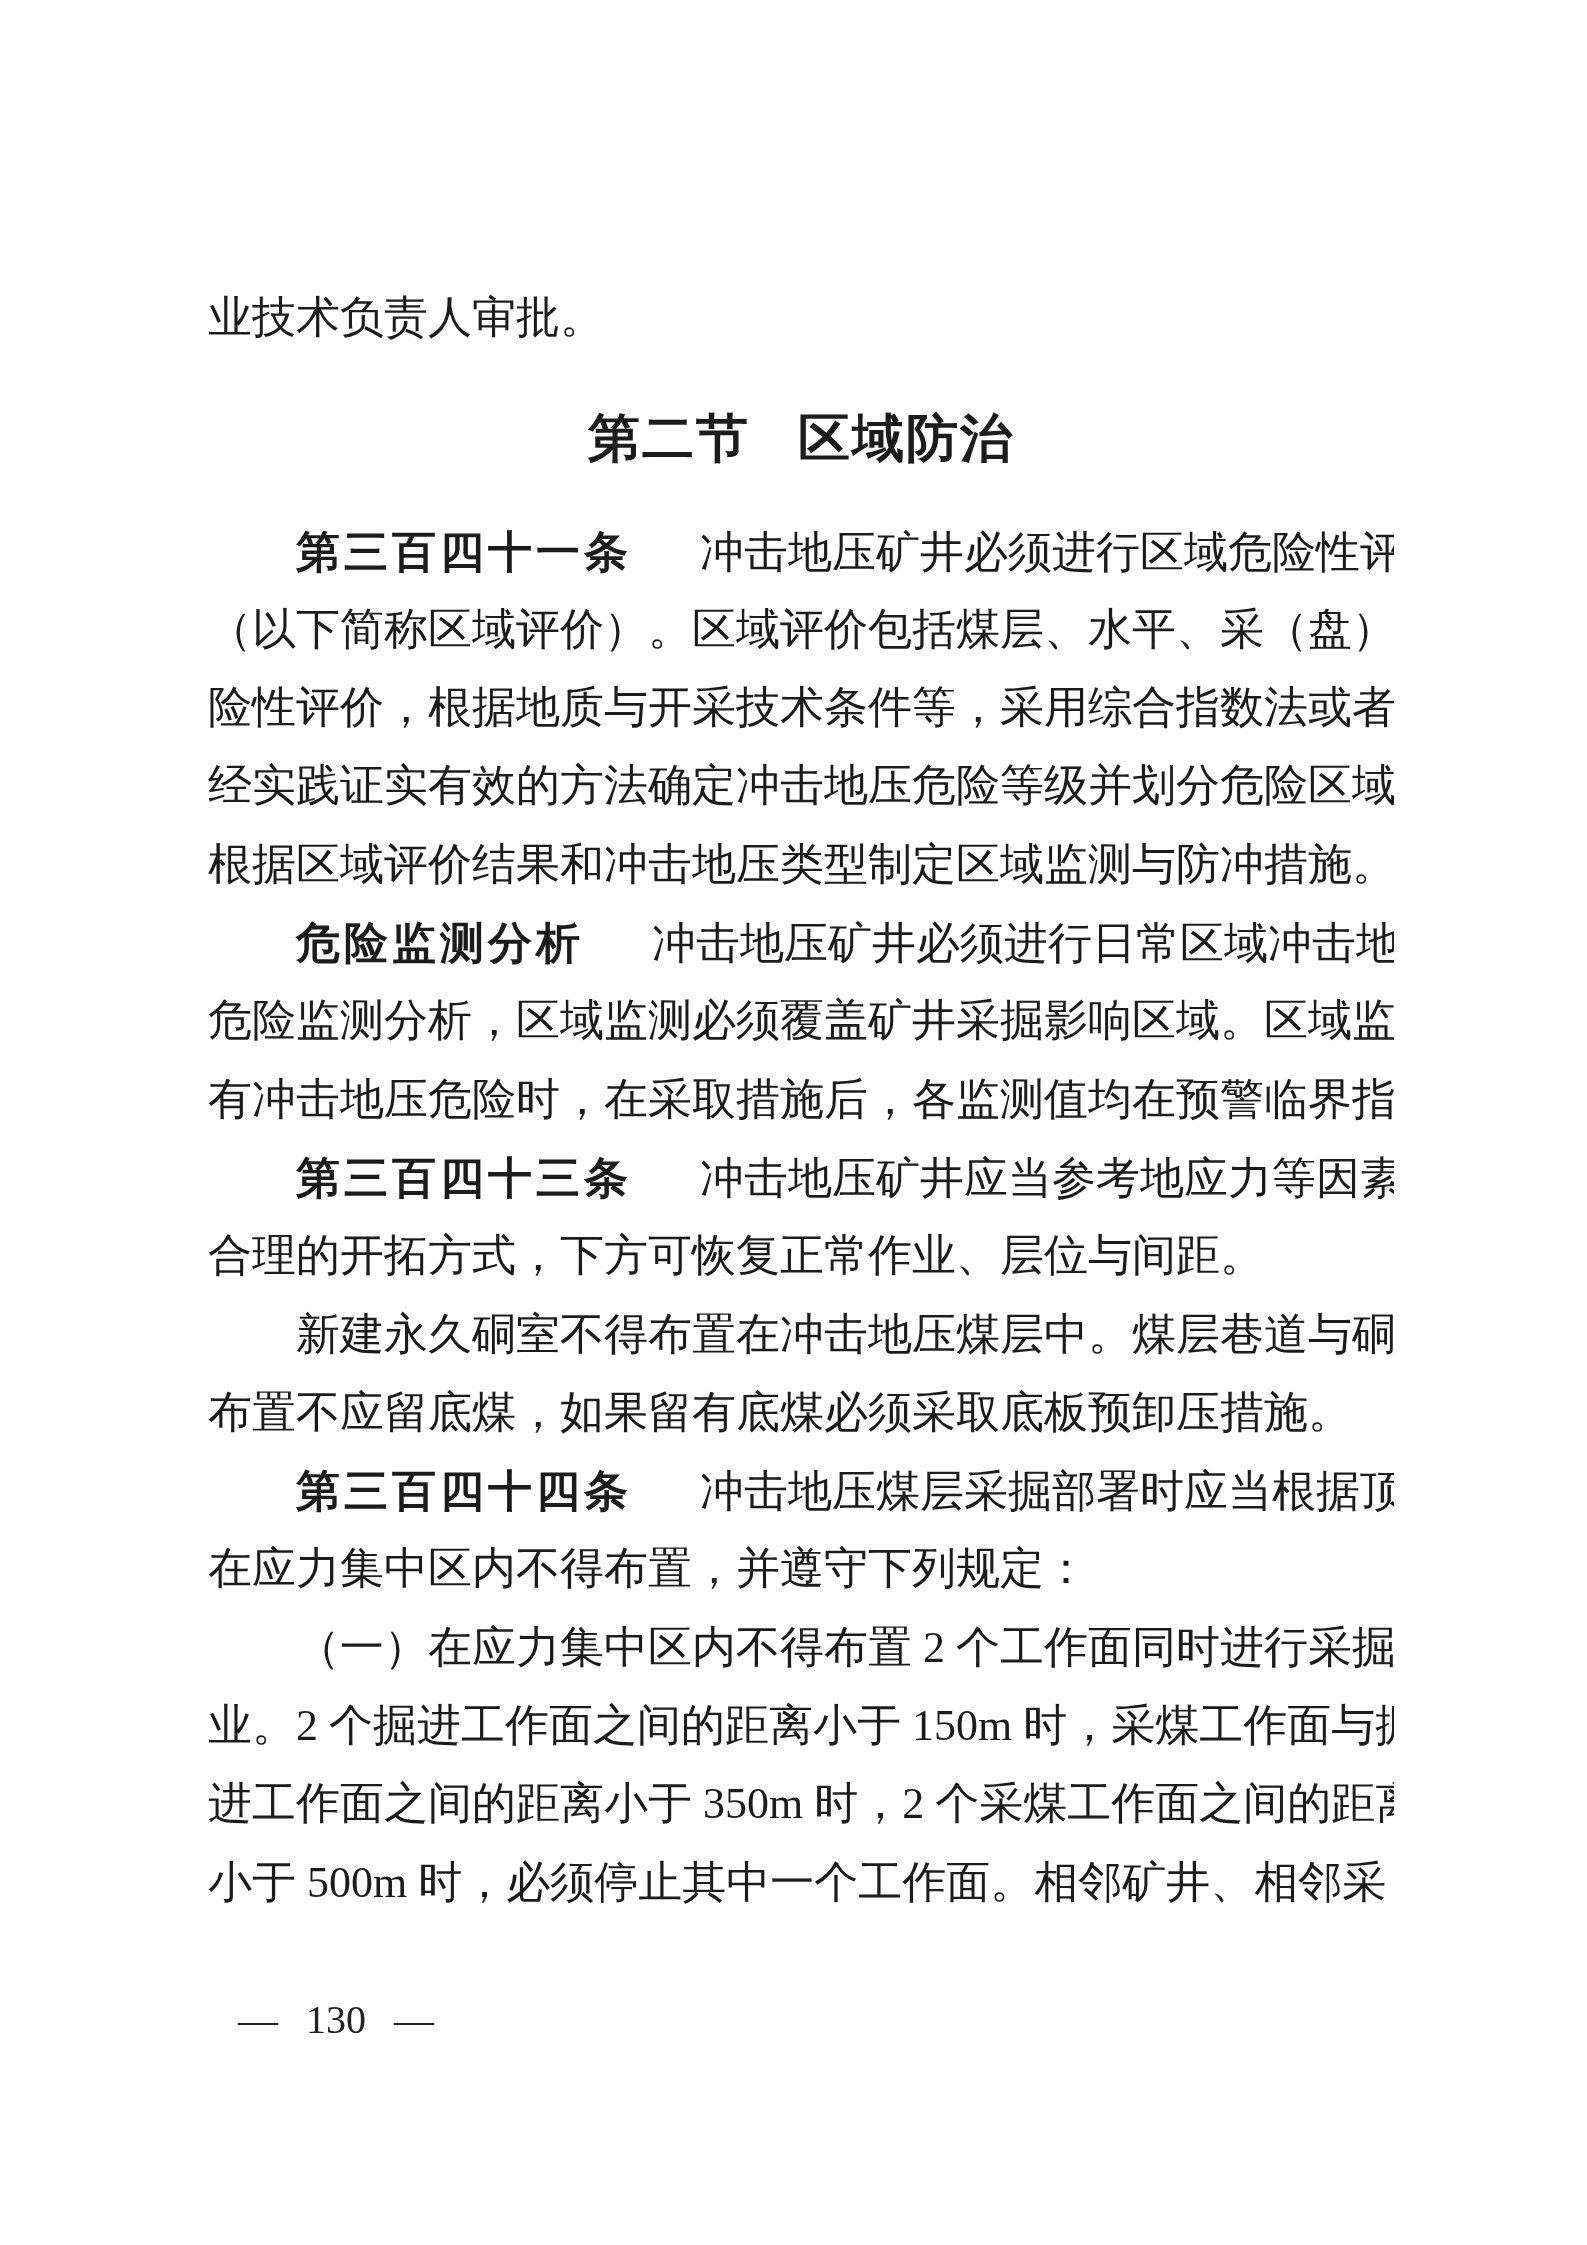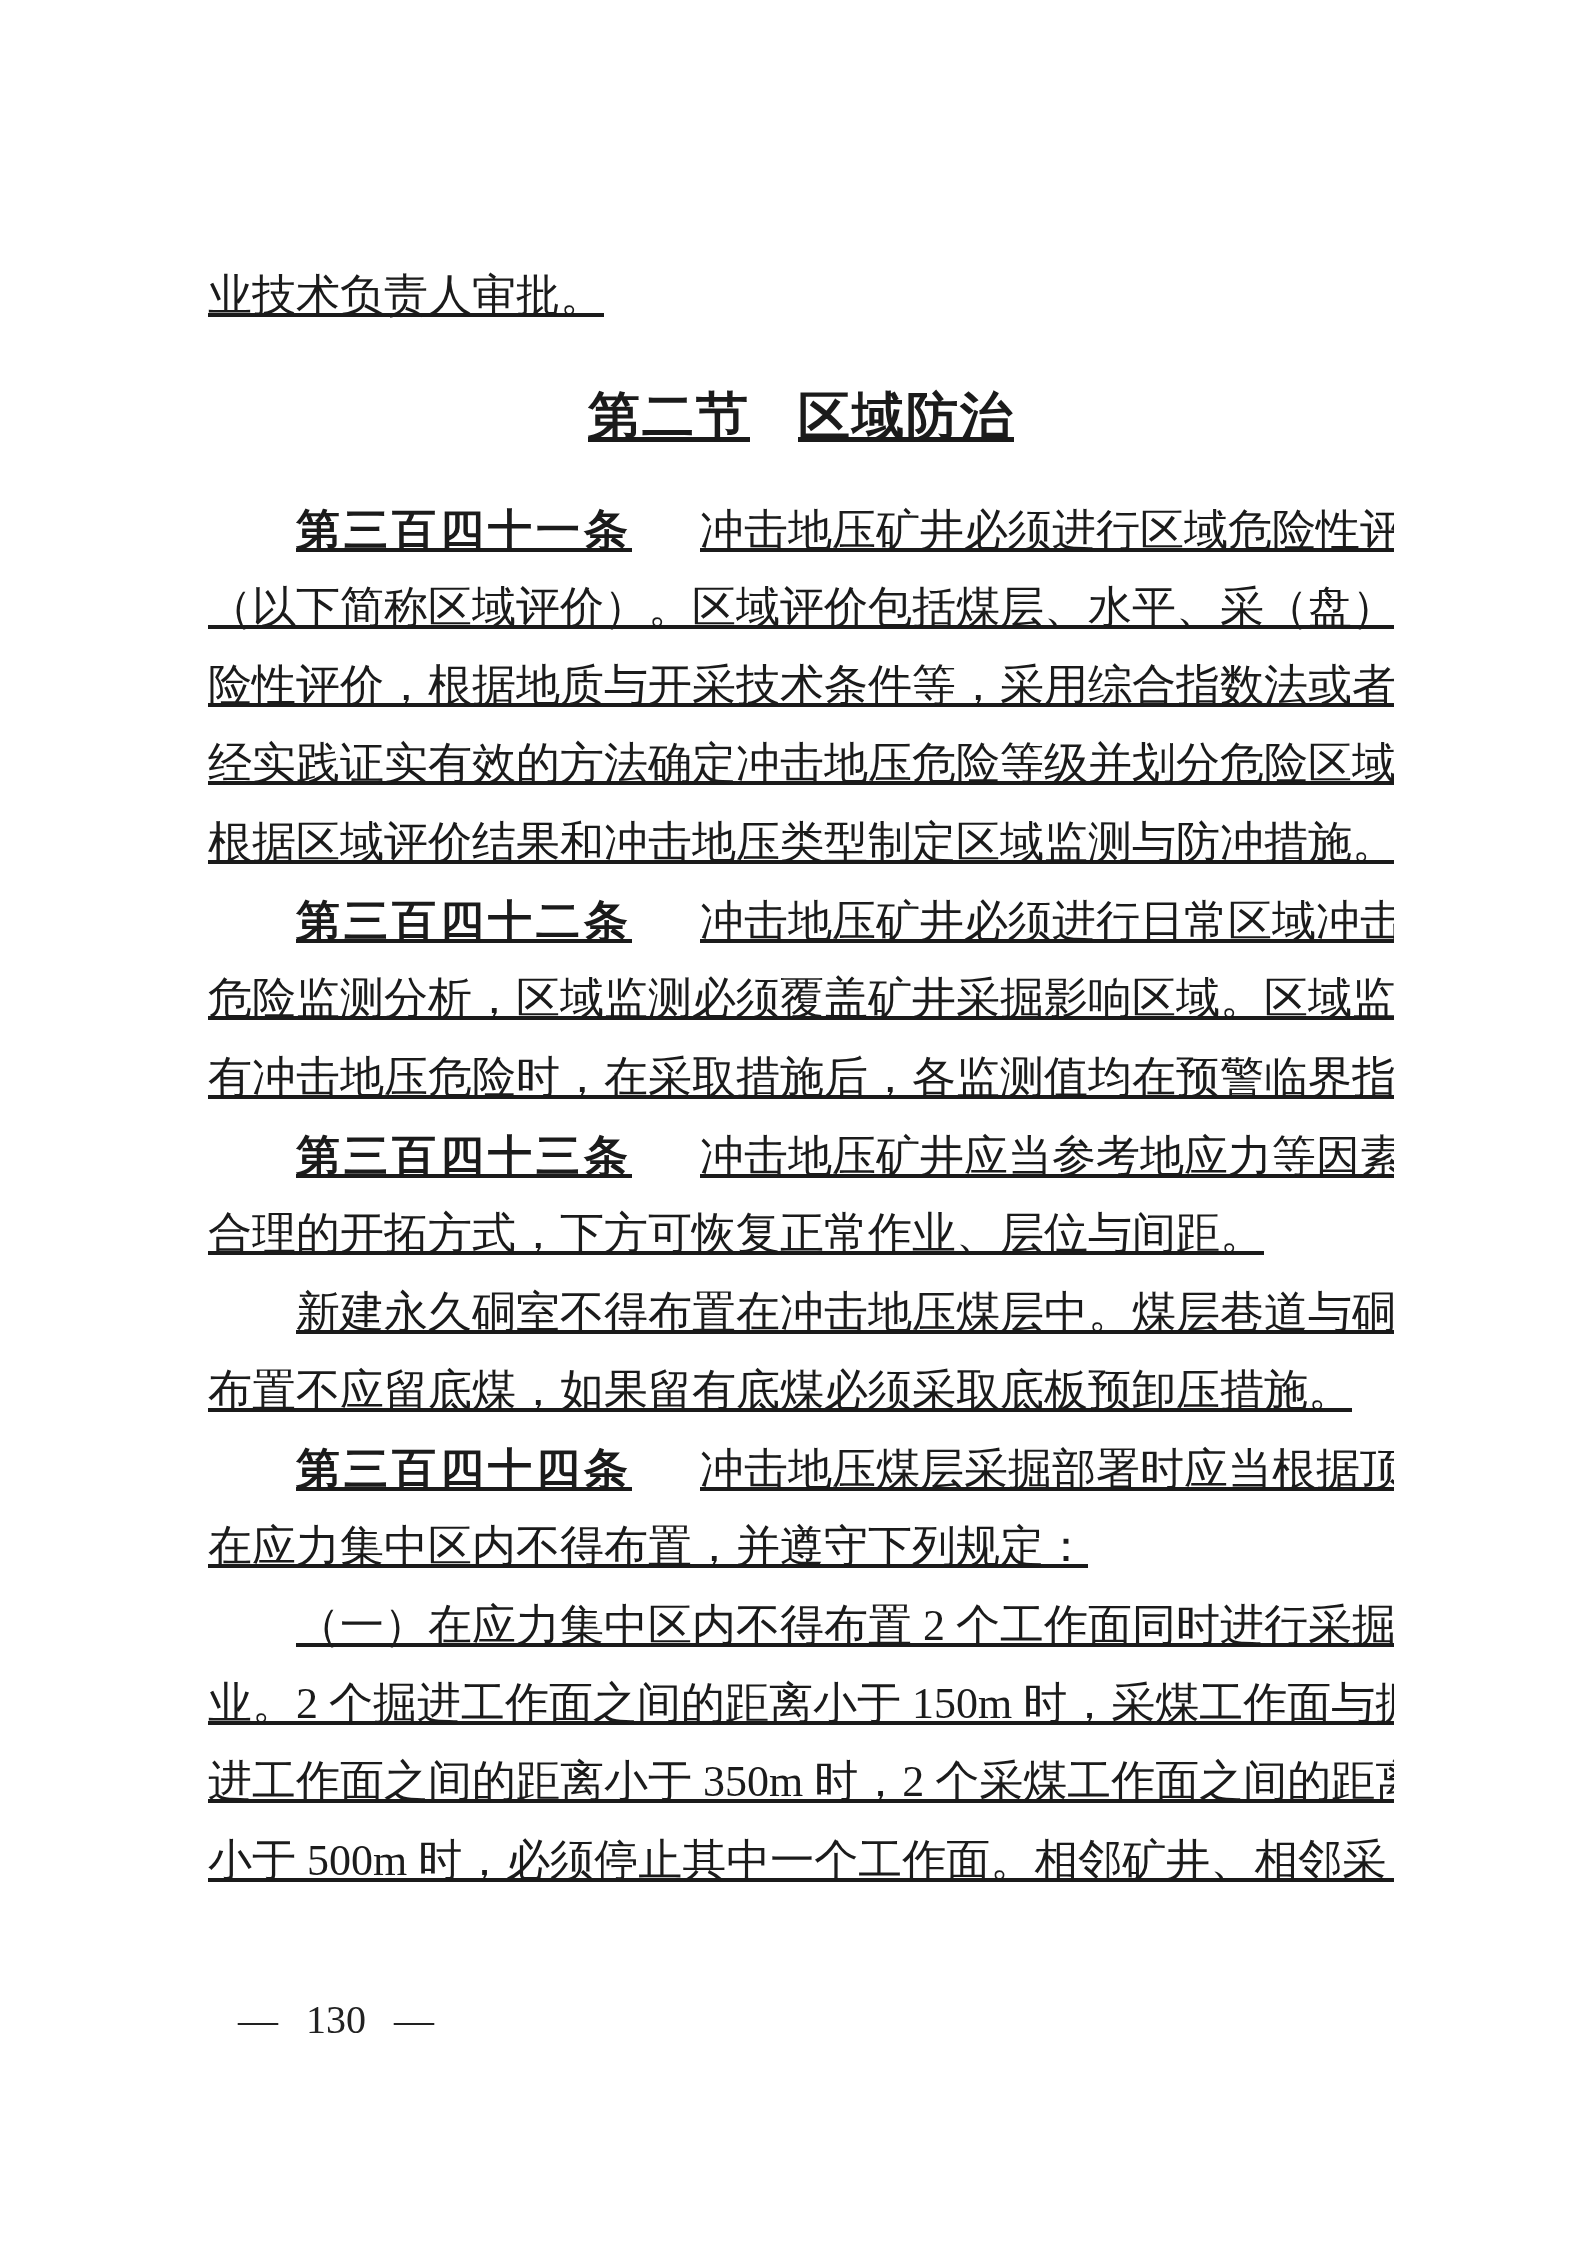--- a/index.html
+++ b/index.html
@@ -7,23 +7,22 @@
     position:relative;
     width:1587px;height:2245px;
     margin:0 auto;
     background:#ffffff;
     color:#1b1b1b;
     font-family:"Liberation Serif","DejaVu Serif",serif;
     overflow:hidden;
   }
   .content{
     position:absolute;
-    left:208px;top:257px;
+    left:208px;top:279px;
     width:1186px;
-    text-decoration:underline;
   }
   .line{
     height:78.3px;
     line-height:78.3px;
     font-size:44px;
     white-space:nowrap;
     overflow:hidden;
   }
   
   .line.full{
@@ -70,21 +69,21 @@
     <div class="heading">
       <span class="hnum">第二节</span><span>区域防治</span>
     </div>
 
     <div class="line indent full"><span class="b">第三百四十一条</span><span>冲击地压矿井必须进行区域危险性评价</span></div>
     <div class="line full"><span>（以下简称区域评价）。区域评价包括煤层、水平、采（盘）区冲击危</span></div>
     <div class="line full"><span>险性评价，根据地质与开采技术条件等，采用综合指数法或者其他</span></div>
     <div class="line full"><span>经实践证实有效的方法确定冲击地压危险等级并划分危险区域。</span></div>
     <div class="line"><span>根据区域评价结果和冲击地压类型制定区域监测与防冲措施。</span></div>
 
-    <div class="line indent full"><span class="b">第三百四十二条</span><span>冲击地压矿井必须进行日常区域冲击地压</span></div>
+    <div class="line indent full"><span class="b">危险监测分析</span><span>冲击地压矿井必须进行日常区域冲击地压</span></div>
     <div class="line full"><span>危险监测分析，区域监测必须覆盖矿井采掘影响区域。区域监测</span></div>
     <div class="line full"><span>有冲击地压危险时，在采取措施后，各监测值均在预警临界指标以</span></div>
 
     <div class="line indent full"><span class="b">第三百四十三条</span><span>冲击地压矿井应当参考地应力等因素选择</span></div>
     <div class="line"><span>合理的开拓方式，下方可恢复正常作业、层位与间距。</span></div>
 
     <div class="line indent full"><span>新建永久硐室不得布置在冲击地压煤层中。煤层巷道与硐室</span></div>
     <div class="line"><span>布置不应留底煤，如果留有底煤必须采取底板预卸压措施。</span></div>
 
     <div class="line indent full"><span class="b">第三百四十四条</span><span>冲击地压煤层采掘部署时应当根据顶底板</span></div>

